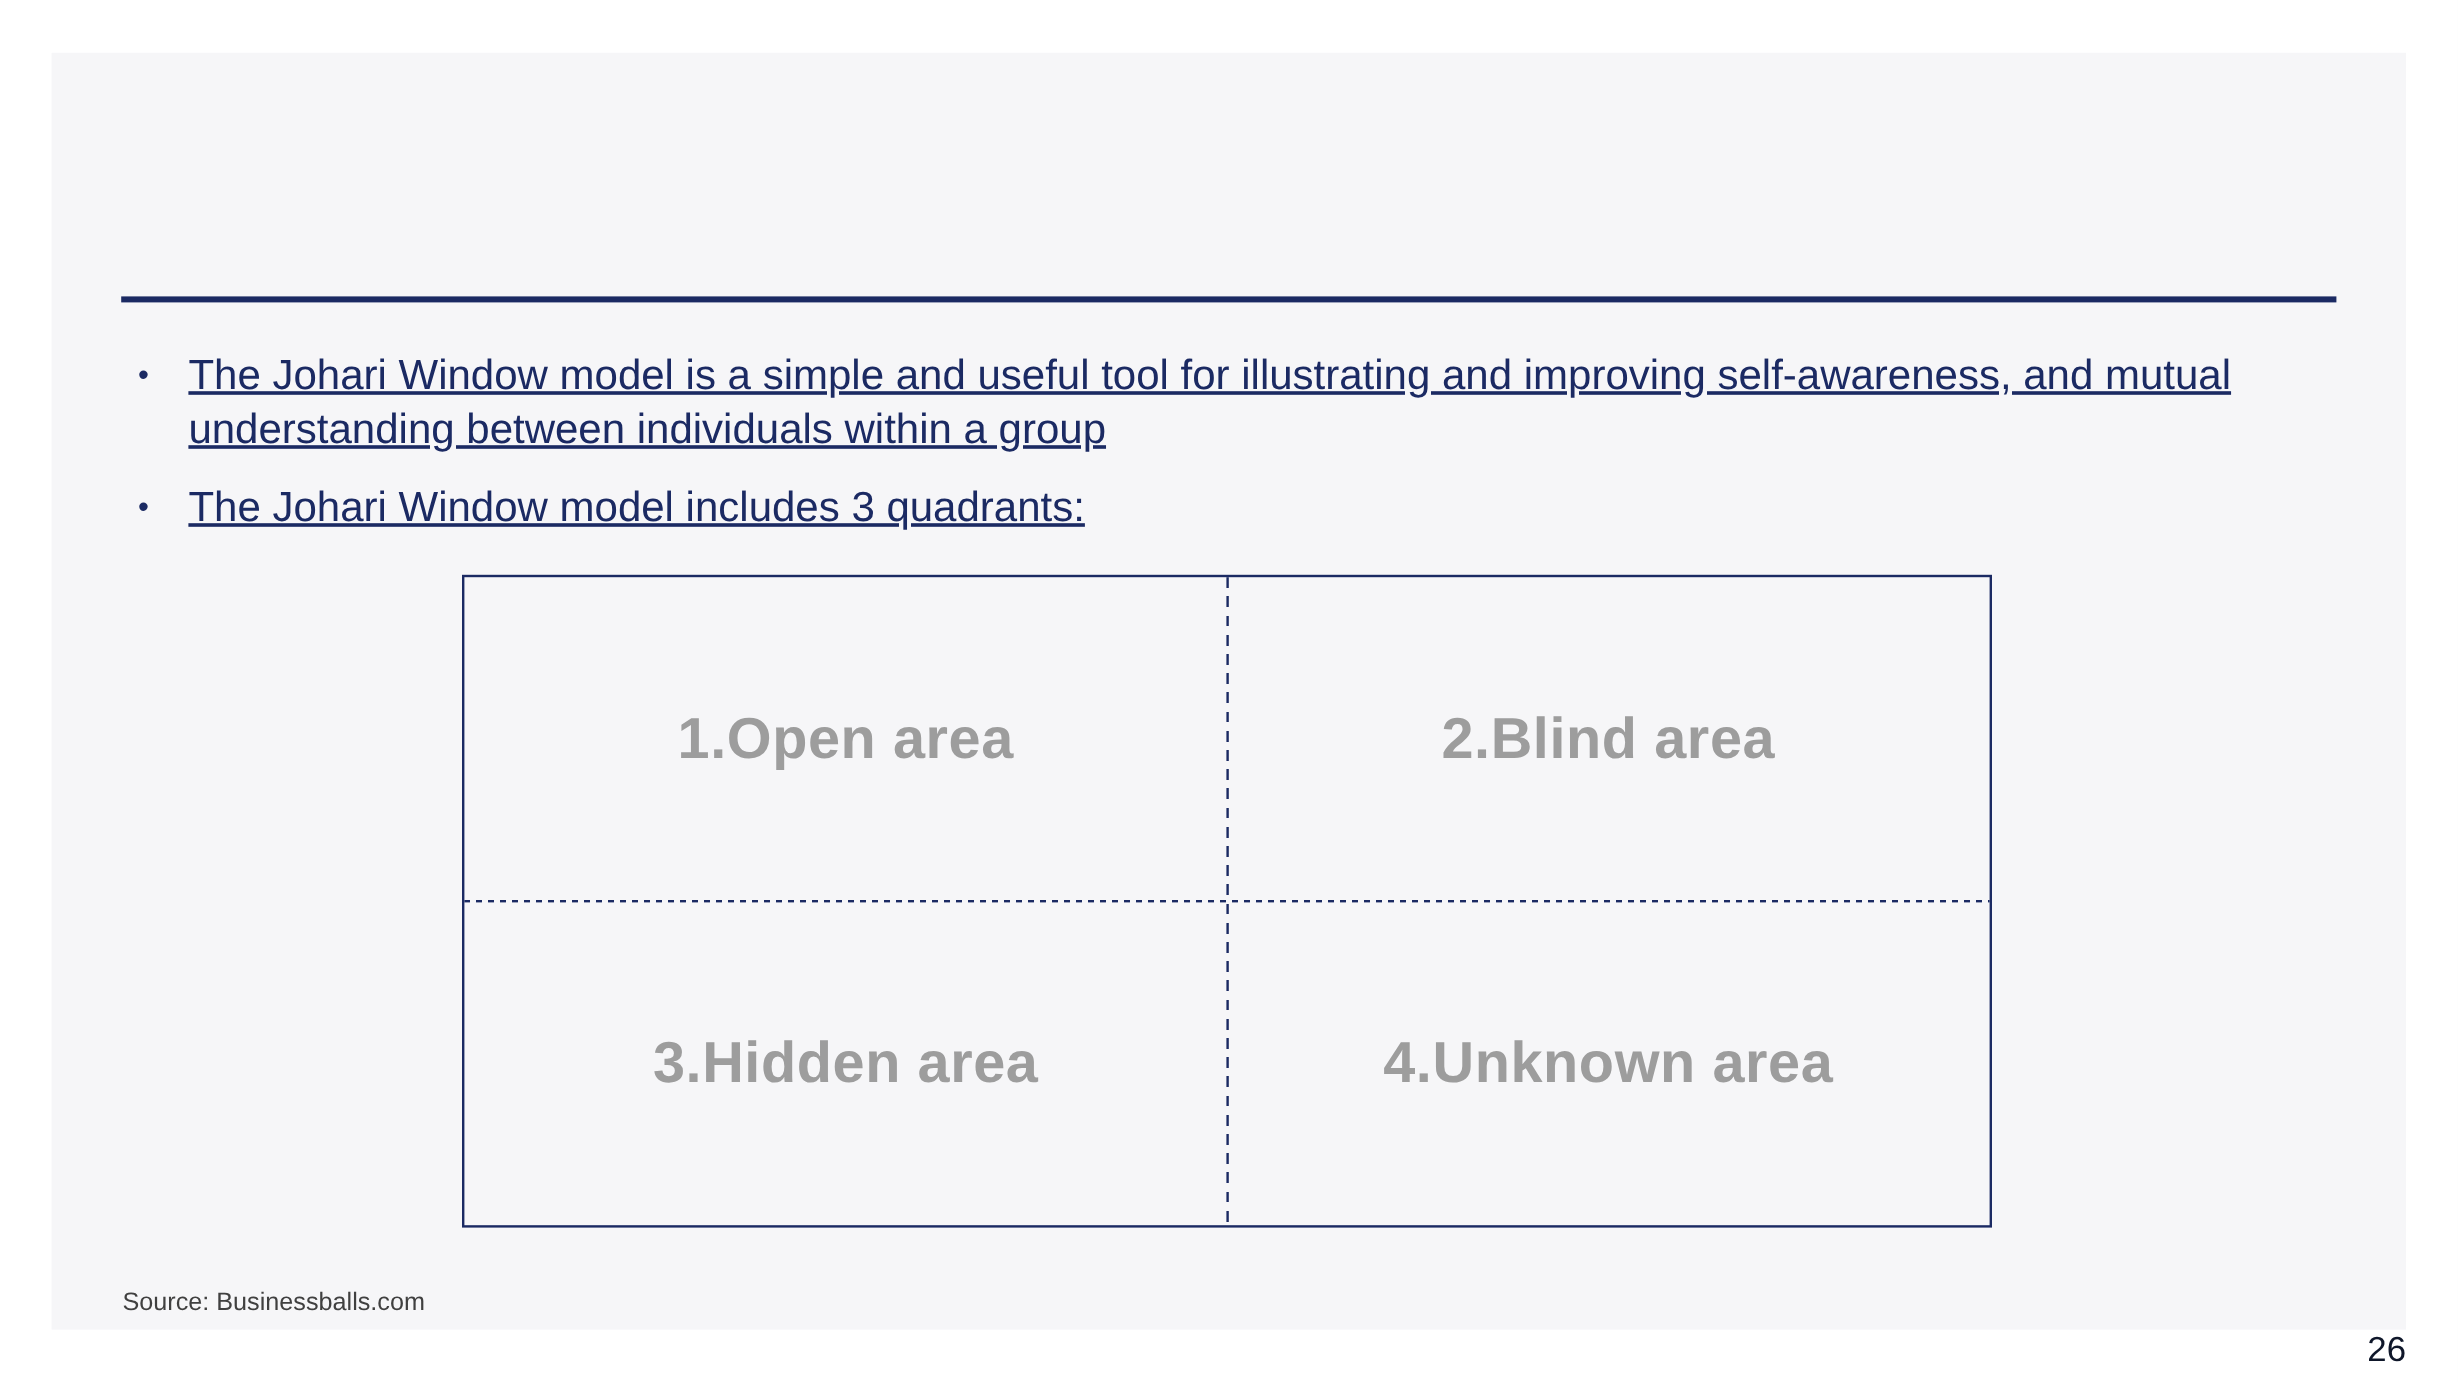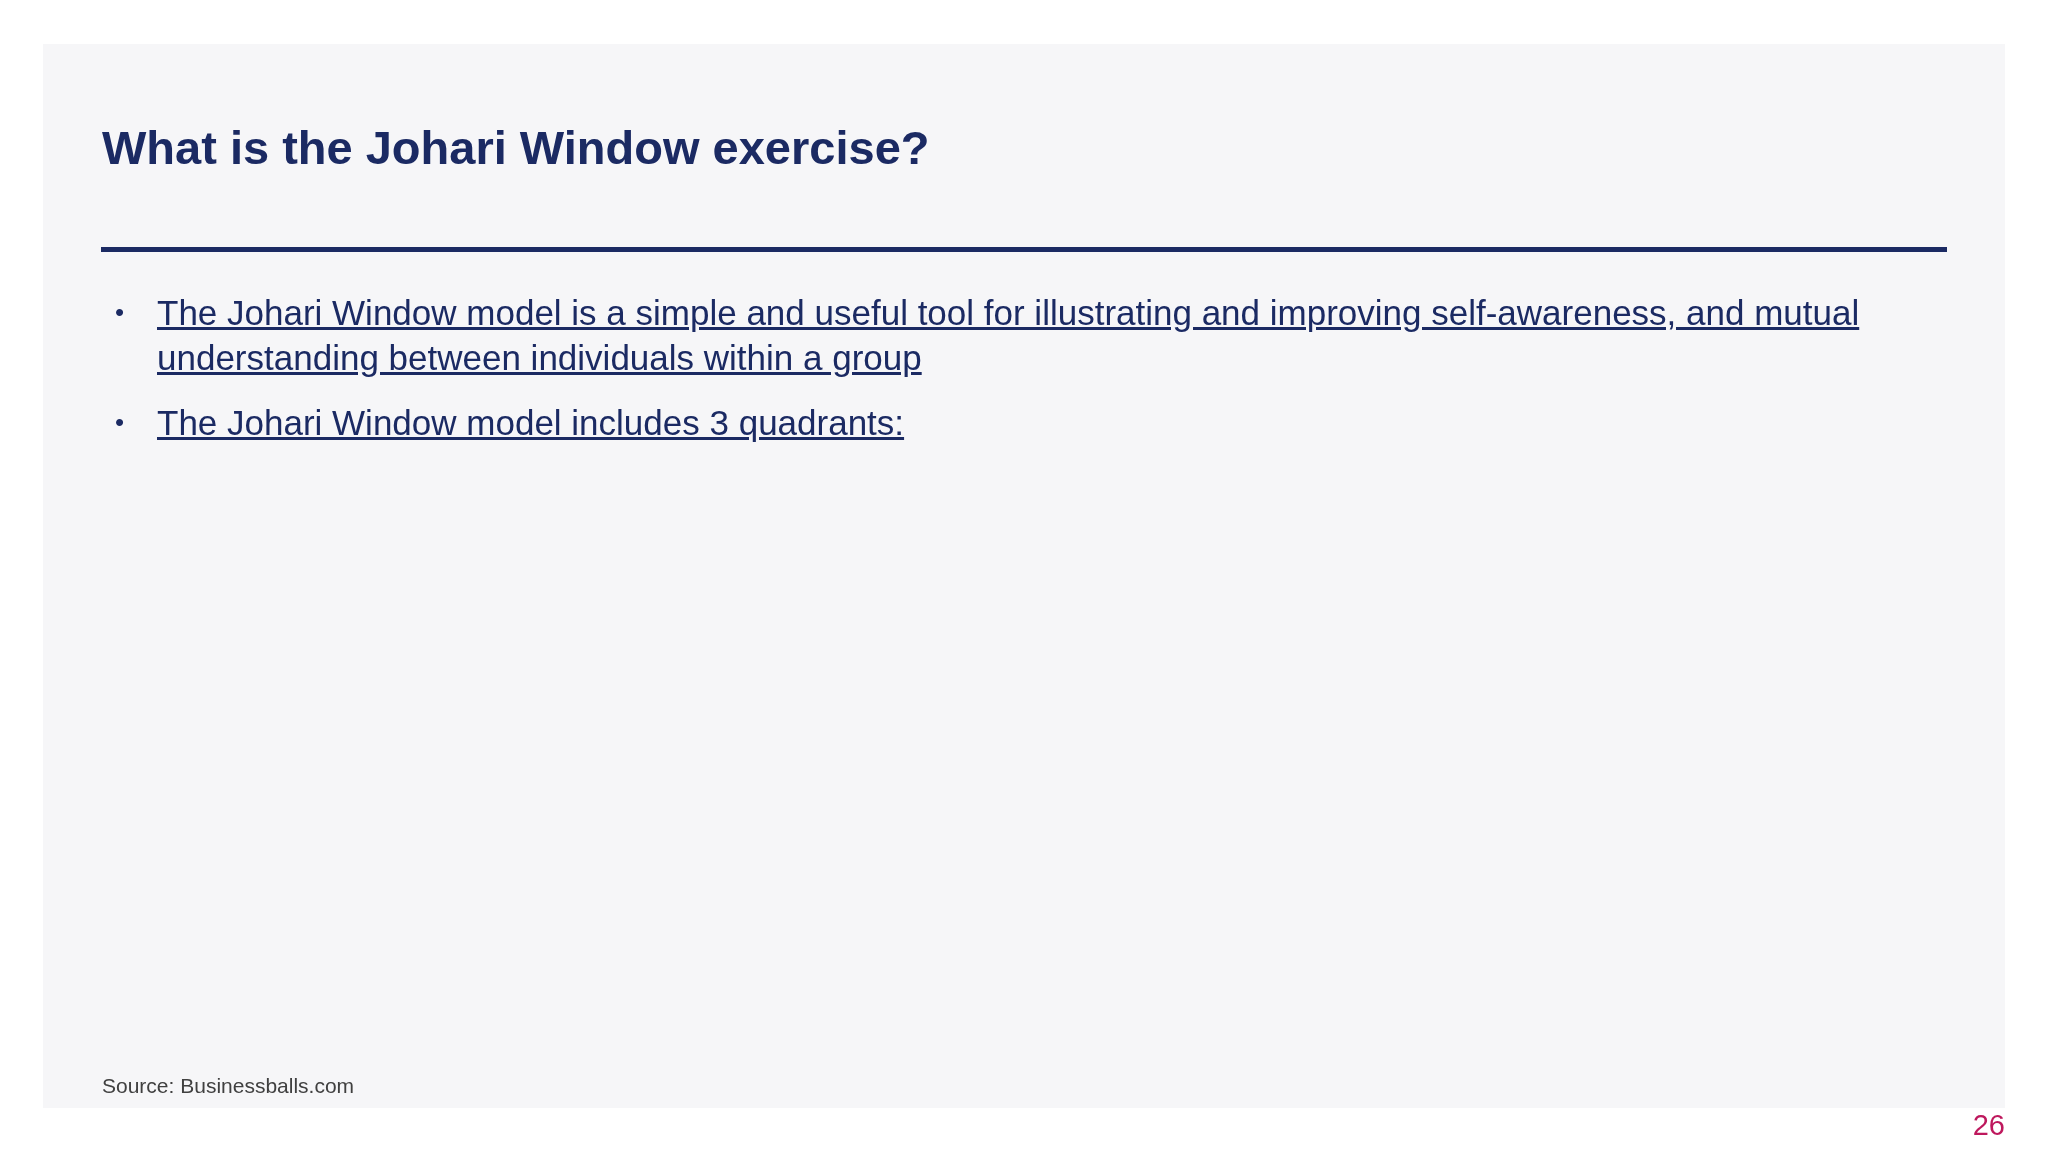--- a/index.html
+++ b/index.html
@@ -120,42 +120,57 @@
     color: #404040;
   }
   .pagenum {
     position: absolute;
     left: 1860px;
     top: 1108px;
     width: 145px;
     text-align: right;
     font-size: 29px;
     line-height: 34px;
-    color: #be185d;
+    color: #0f172a;
   }
 </style>
 </head>
 <body>
 
 <div class="canvas">
   <div class="slide">
 
-    <h1 class="title">What is the Johari Window exercise?</h1>
 
     <div class="rule"></div>
 
     <div class="bullets">
       <div class="bullet-item">
         <span class="dot">•</span>
         <span class="btext">The Johari Window model is a simple and useful tool for illustrating and improving self-awareness, and mutual understanding between individuals within a group</span>
       </div>
       <div class="bullet-item">
         <span class="dot">•</span>
         <span class="btext">The Johari Window model includes 3 quadrants:</span>
       </div>
     </div>
 
+    <div class="johari">
+      <div class="vline"></div>
+      <div class="hline"></div>
+      <div class="cell">
+        <span>1.Open area</span>
+      </div>
+      <div class="cell">
+        <span>2.Blind area</span>
+      </div>
+      <div class="cell">
+        <span>3.Hidden area</span>
+      </div>
+      <div class="cell">
+        <span>4.Unknown area</span>
+      </div>
+    </div>
 
     <div class="source">Source: Businessballs.com</div>
   </div>
 
   <div class="pagenum">26</div>
 </div>
 
 </body></html>

